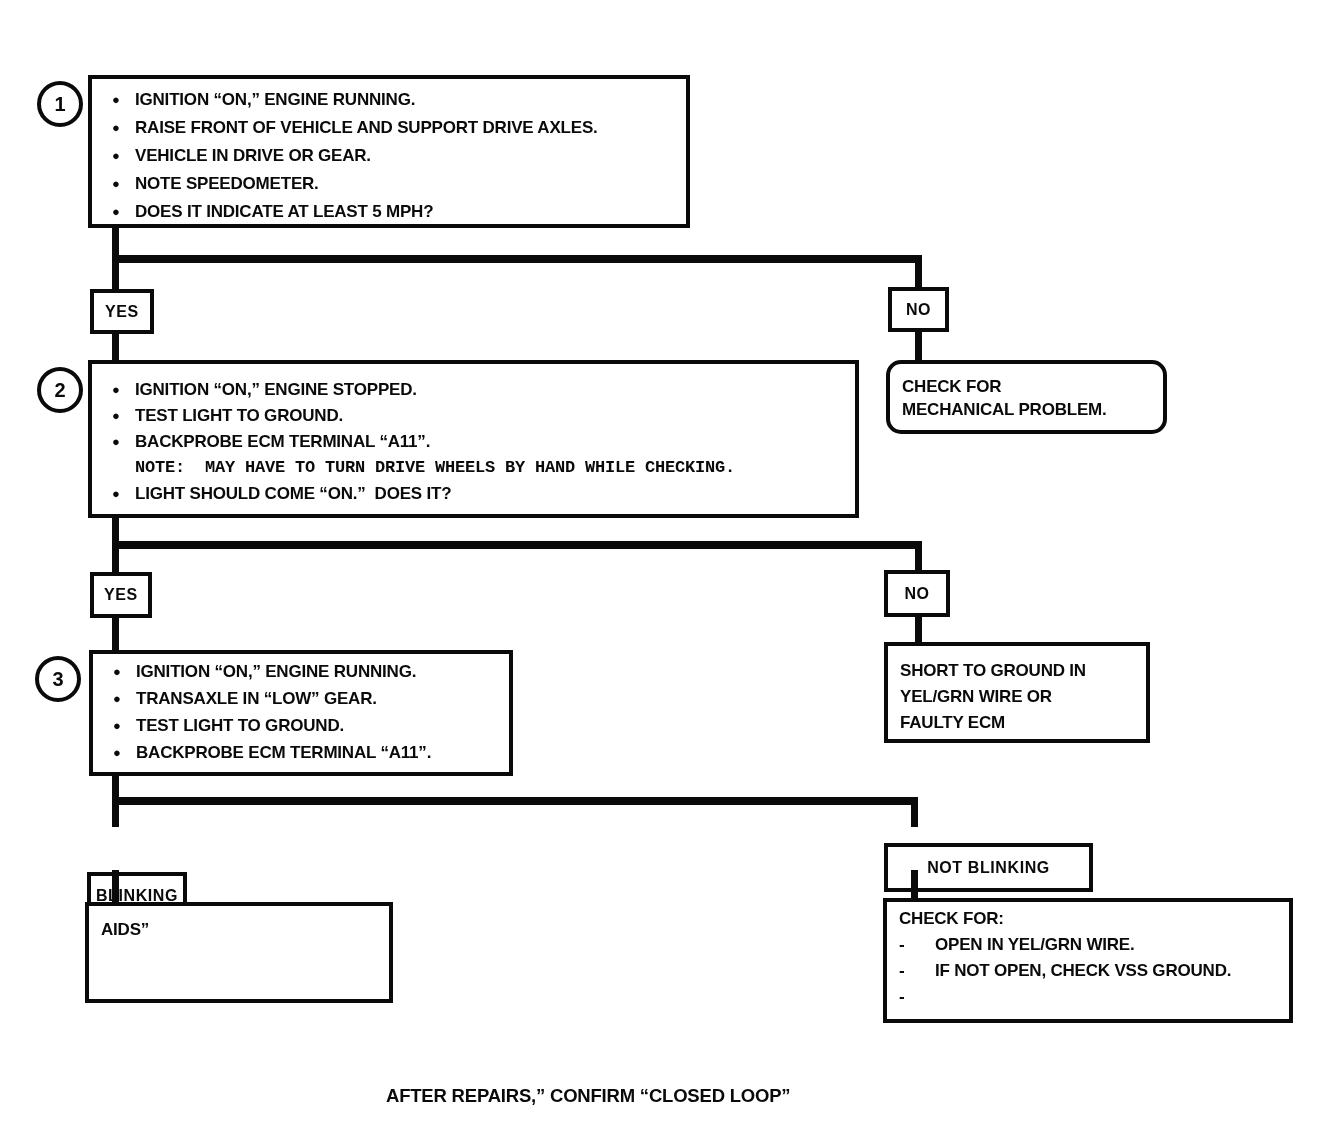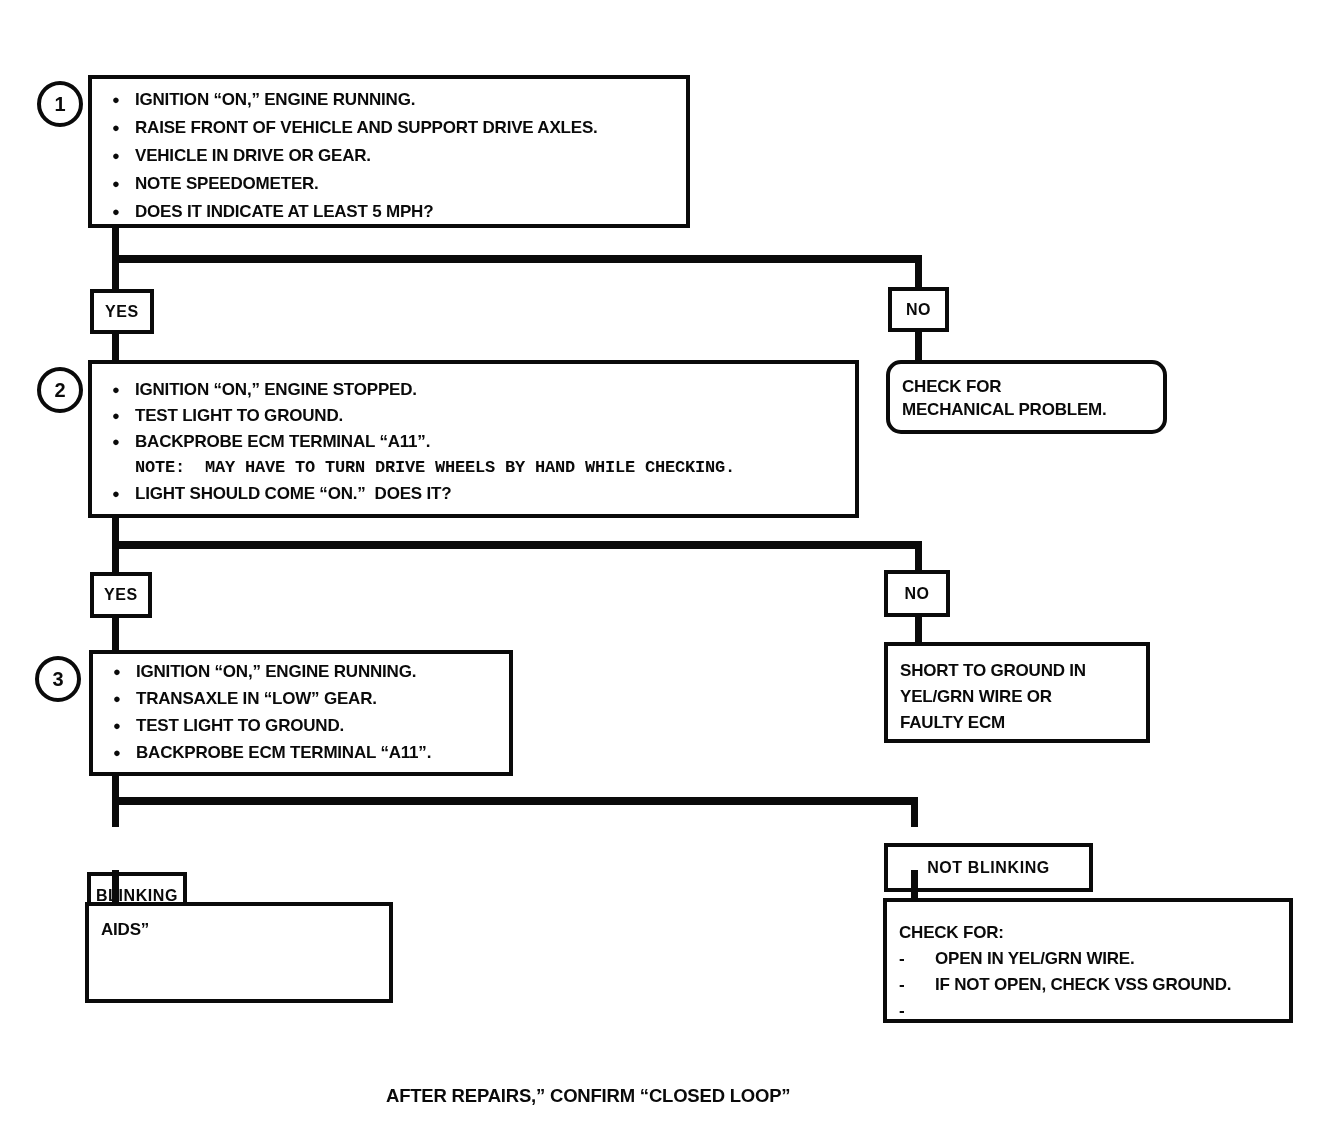--- a/index.html
+++ b/index.html
@@ -121,21 +121,21 @@
     <span>NOT BLINKING</span>
   </div>
 
   <div class="conn" style="left:112px;top:870px;width:7px;height:34px;"></div>
   <div class="conn" style="left:911px;top:870px;width:7px;height:30px;"></div>
 
   <div class="node result" style="left:85px;top:902px;width:308px;height:101px;padding-top:11px;">
     <div class="line">AIDS”</div>
   </div>
 
-  <div class="node result" style="left:883px;top:898px;width:410px;height:125px;padding-top:18px;">
+  <div class="node result" style="left:883px;top:898px;width:410px;height:125px;padding-top:4px;">
     <div class="line">CHECK FOR:</div>
     <div class="dashrow"><span class="dash">-</span><span class="txt">OPEN IN YEL/GRN WIRE.</span></div>
     <div class="dashrow"><span class="dash">-</span><span class="txt">IF NOT OPEN, CHECK VSS GROUND.</span></div>
     <div class="dashrow"><span class="dash">-</span></div>
   </div>
 
   <div class="footer">
     <div>AFTER REPAIRS,” CONFIRM “CLOSED LOOP”</div>
     
   </div>

